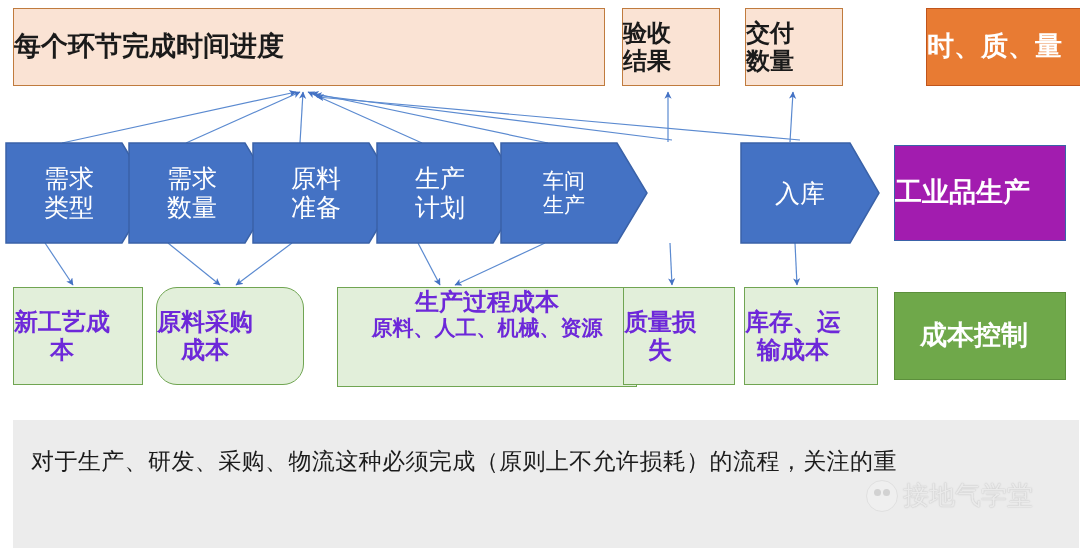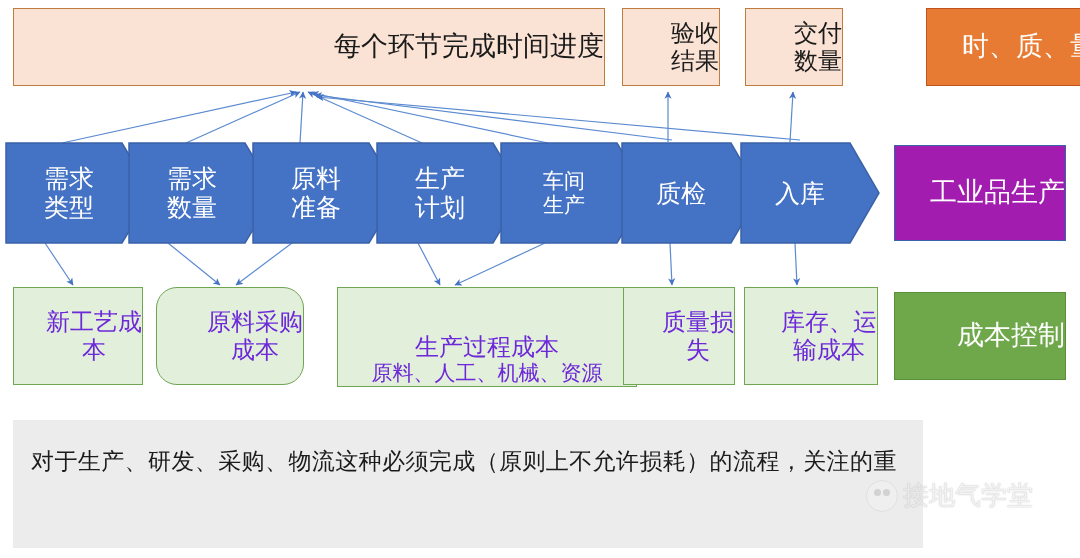--- a/index.html
+++ b/index.html
@@ -6,40 +6,40 @@
   body{
     width:1080px;height:558px;
     background:#ffffff;
     font-family:"Liberation Sans","DejaVu Sans",sans-serif;
     overflow:hidden;position:relative;
   }
   #stage{position:relative;width:1080px;height:558px;}
 
   
   .box{position:absolute;box-sizing:border-box;display:flex;align-items:center;
-       justify-content:flex-end;text-align:center;line-height:1.18;}
+       justify-content:flex-start;text-align:center;line-height:1.18;font-weight:bold;}
 
   .peach{background:#FAE3D4;border:1.5px solid #C07B3E;color:#1a1a1a;}
   .orange{background:#E87B33;border:1.5px solid #C0551C;color:#ffffff;margin-left:32px;}
   .mint{background:#E2EFDA;border:1.5px solid #70A552;color:#6d28d9;}
   .green{background:#6FA84A;border:1.5px solid #5C8F3C;color:#ffffff;}
   .bluebox{background:#a21caf;border:1.5px solid #3A62A8;color:#ffffff;}
 
   
   .chev{position:absolute;box-sizing:border-box;}
   .chev svg{position:absolute;left:0;top:0;width:100%;height:100%;}
   .chev .lbl{position:absolute;left:0;top:0;width:100%;height:100%;
     display:flex;align-items:center;justify-content:center;color:#fff;
     line-height:1.16;text-align:center;padding-right:20px;box-sizing:border-box;}
 
   
   #arrows{position:absolute;left:0;top:0;width:1080px;height:558px;pointer-events:none;}
 
   
-  #note{position:absolute;left:13px;top:420px;width:910px;height:128px;
+  #note{position:absolute;left:13px;top:420px;width:1066px;height:128px;
         background:#ECECEC;box-sizing:border-box;padding:22px 18px 0 18px;}
   #note p{margin:0;font-size:23px;line-height:1.72;color:#1b1b1b;
           letter-spacing:0.4px;}
 
   
   #wm{position:absolute;left:866px;top:478px;display:flex;align-items:center;
       gap:5px;opacity:.55;}
   #wm .wmlogo{width:30px;height:30px;border-radius:50%;background:#f2f2f2;
       border:1px solid #d5d5d5;position:relative;}
   #wm .wmlogo:before{content:"";position:absolute;left:7px;top:8px;width:7px;height:7px;
@@ -146,28 +146,20 @@
   <div class="chev" style="left:500px;top:142px;width:148px;height:102px;">
     <svg viewBox="0 0 148 102" preserveAspectRatio="none">
       <polygon points="1,1 117,1 147,51 117,101 1,101" fill="#4472C4" stroke="#3A62A8" stroke-width="1.5"></polygon>
     </svg>
     <div class="lbl" style="font-size:21px;white-space:pre-line;">
       <span>车间
 生产</span>
     </div>
   </div>
 
-  <div class="chev" style="left:621px;top:142px;width:140px;height:102px;">
-    <svg viewBox="0 0 140 102" preserveAspectRatio="none">
-      <polygon points="1,1 110,1 139,51 110,101 1,101" fill="#4472C4" stroke="#3A62A8" stroke-width="1.5"></polygon>
-    </svg>
-    <div class="lbl" style="font-size:25px;white-space:pre-line;">
-      <span>质检</span>
-    </div>
-  </div>
 
   <div class="chev" style="left:740px;top:142px;width:140px;height:102px;">
     <svg viewBox="0 0 140 102" preserveAspectRatio="none">
       <polygon points="1,1 110,1 139,51 110,101 1,101" fill="#4472C4" stroke="#3A62A8" stroke-width="1.5"></polygon>
     </svg>
     <div class="lbl" style="font-size:25px;white-space:pre-line;">
       <span>入库</span>
     </div>
   </div>
 
@@ -193,21 +185,21 @@
   <div class="box mint" style="left:744px;top:287px;width:134px;height:98px;font-size:24px;white-space:pre-line;">
     <span>库存、运
 输成本</span>
   </div>
 
   <div class="box mint" style="left:623px;top:287px;width:112px;height:98px;font-size:24px;white-space:pre-line;">
     <span>质量损
 失</span>
   </div>
 
-  <div class="box green" style="left:894px;top:292px;width:172px;height:88px;font-size:27px;">
+  <div class="box green" style="left:894px;top:292px;width:172px;height:88px;font-size:27px;padding-left:25px;">
     <span>成本控制</span>
   </div>
 
   <div id="note">
     <p>对于生产、研发、采购、物流这种必须完成（原则上不允许损耗）的流程，关注的重</p>
   </div>
 
   <div id="wm">
     <span class="wmlogo"></span>
     <span class="wmtext">接地气学堂</span>

